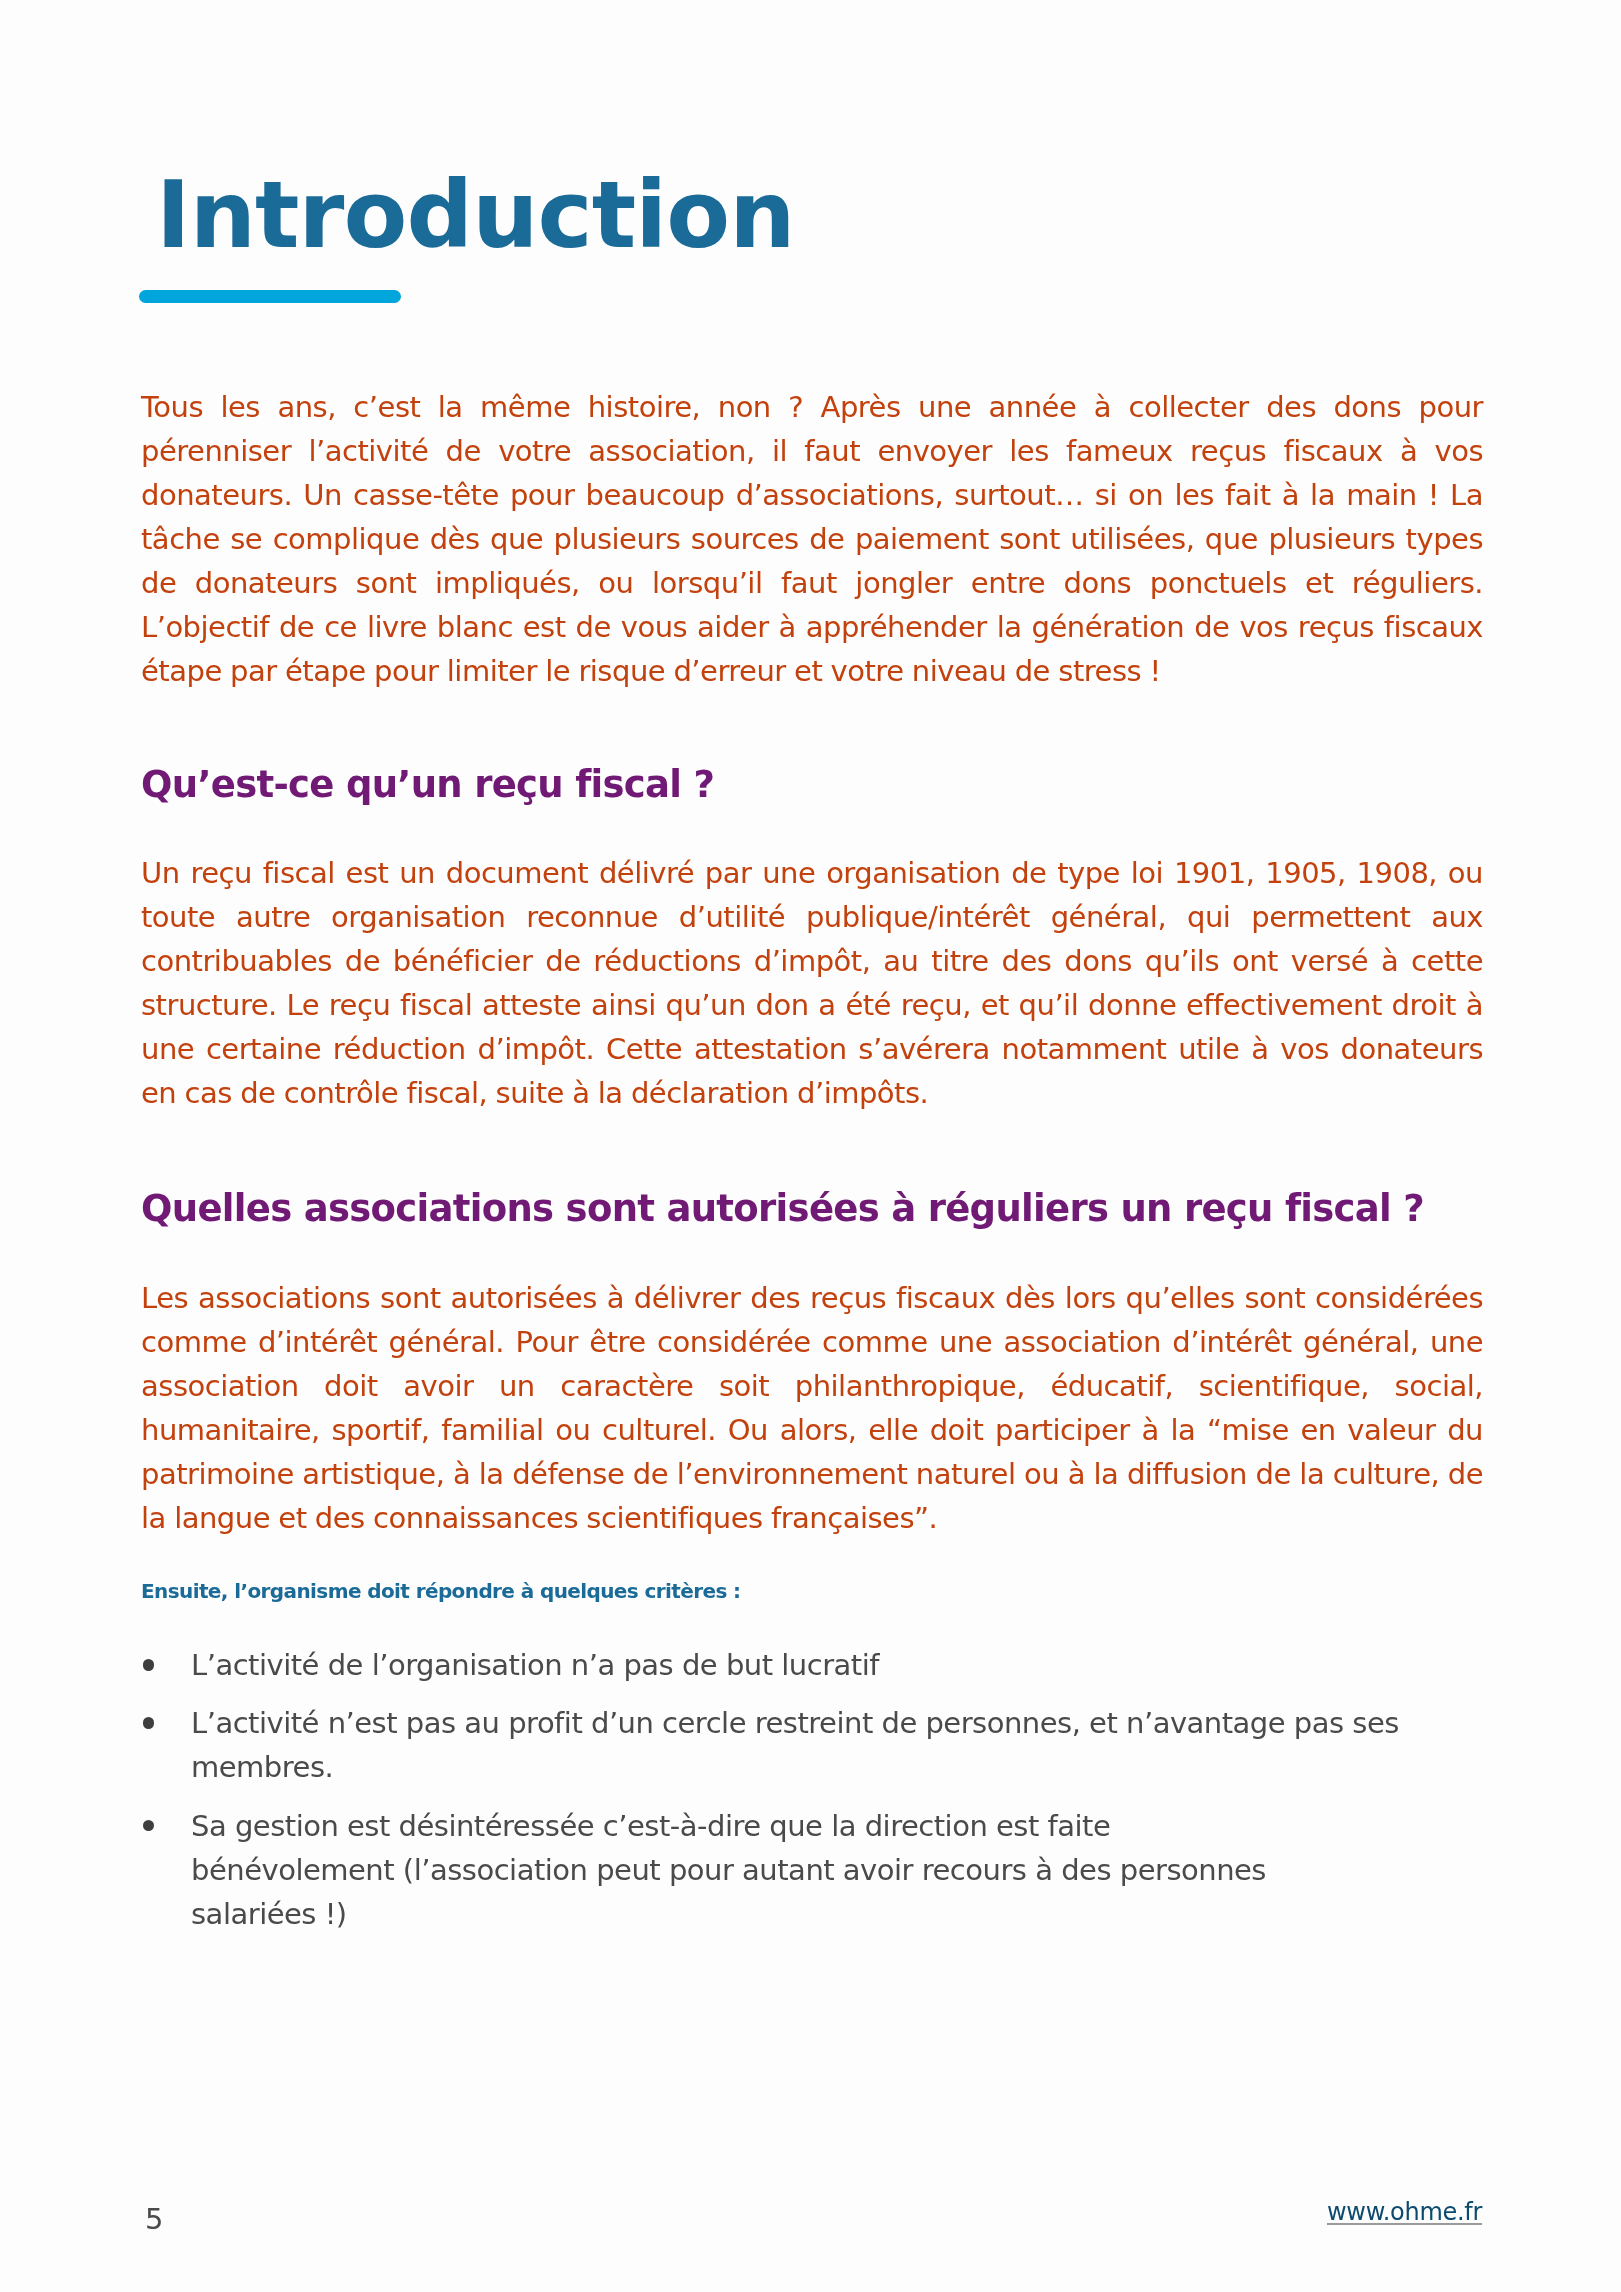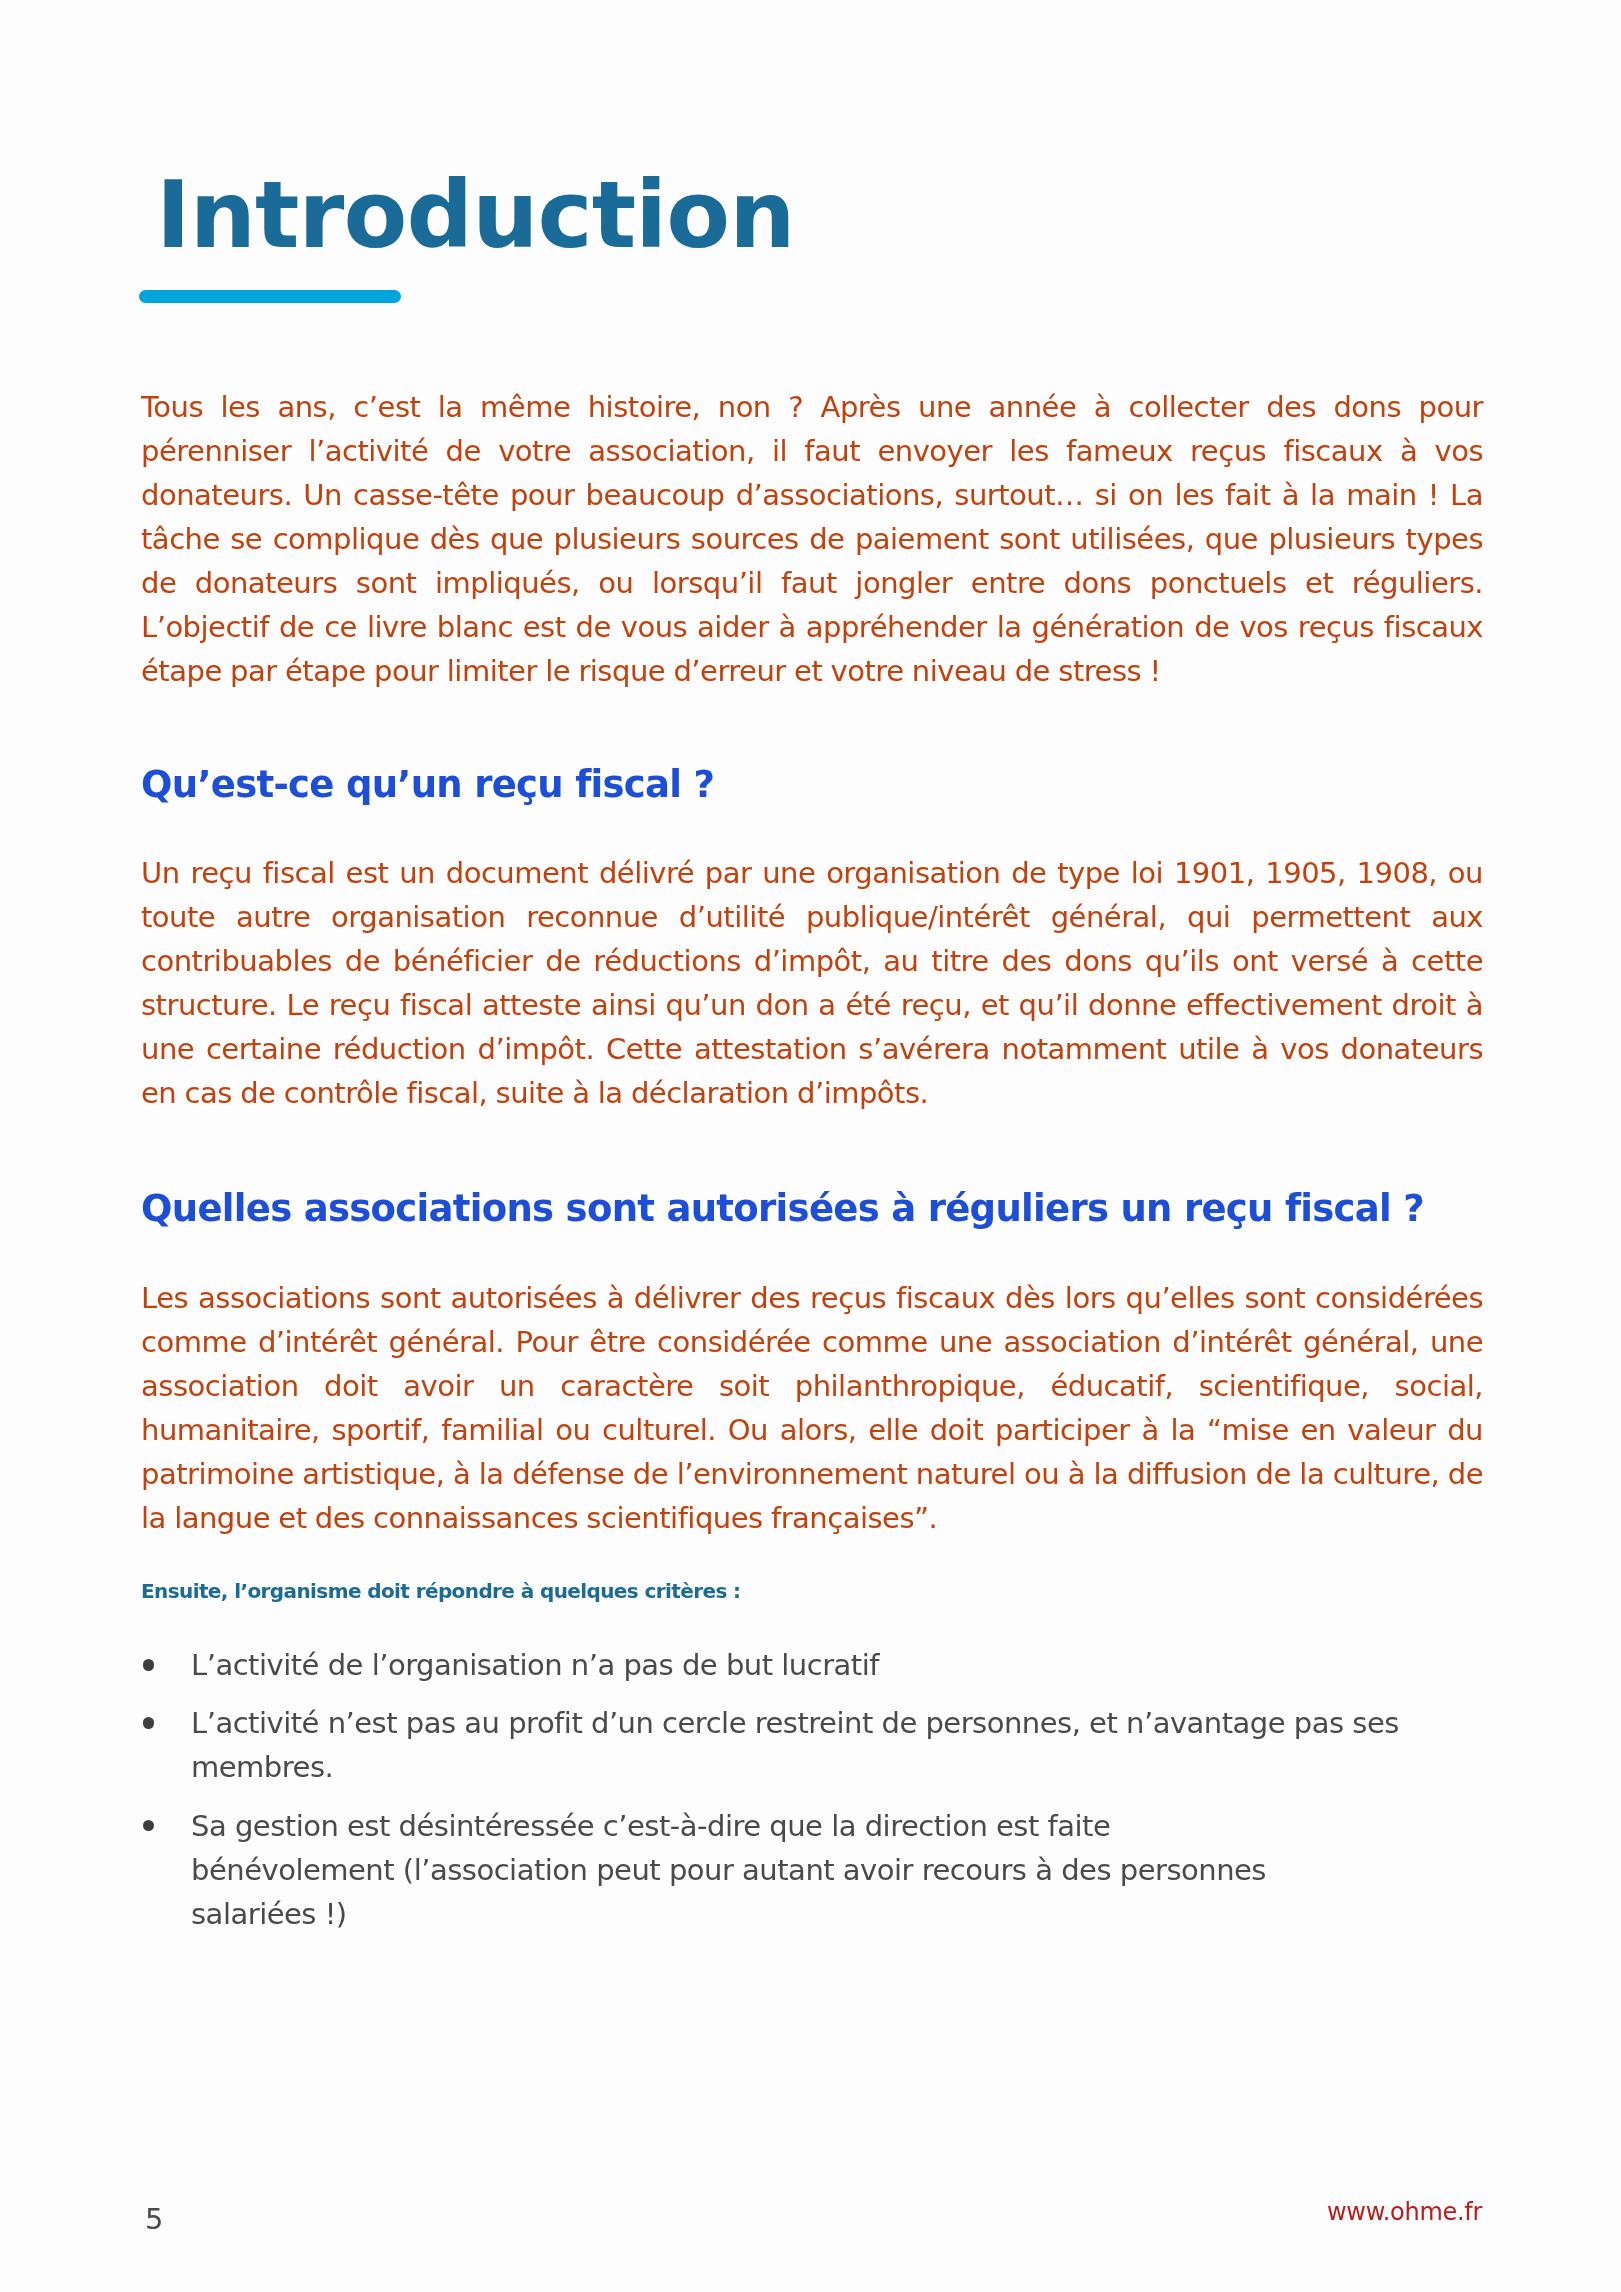--- a/index.html
+++ b/index.html
@@ -44,21 +44,21 @@
       color: #c2410c;
       letter-spacing: -0.5px;
       word-spacing: -0.4px;
     }
     .h2 {
       left: 141px;
       margin: 0;
       font-size: 37px;
       line-height: 47px;
       font-weight: bold;
-      color: #1d4ed8;
+      color: #701a75;
       letter-spacing: -0.7px;
       white-space: nowrap;
     }
     .h3 {
       left: 141px;
       margin: 0;
       font-size: 20px;
       line-height: 36px;
       font-weight: bold;
       color: #1b6b98;
@@ -95,21 +95,22 @@
       top: 2201px;
       font-size: 29px;
       line-height: 36px;
       color: #4a4a4a;
     }
     .footer-url {
       right: 140px;
       top: 2196px;
       font-size: 24px;
       line-height: 32px;
-      color: #b91c1c;
+      color: #0c4a6e;
+      text-decoration: underline;
       text-decoration-color: #9a9a9a;
       text-underline-offset: 2.7px;
       letter-spacing: -0.3px;
       cursor: pointer;
     }
   </style>
 </head>
 <body>
 
 <h1 class="abs title">Introduction</h1>

